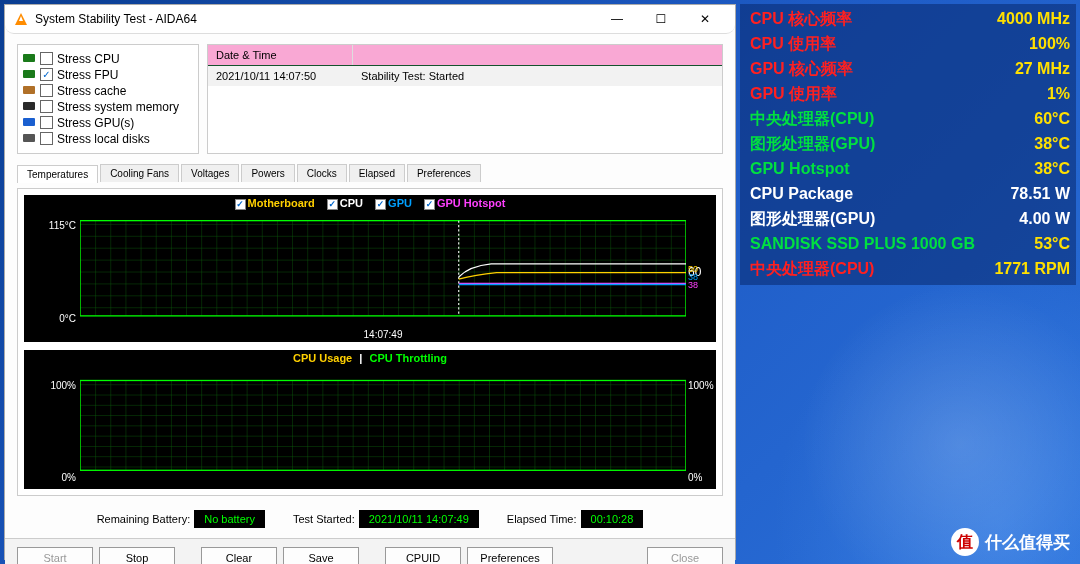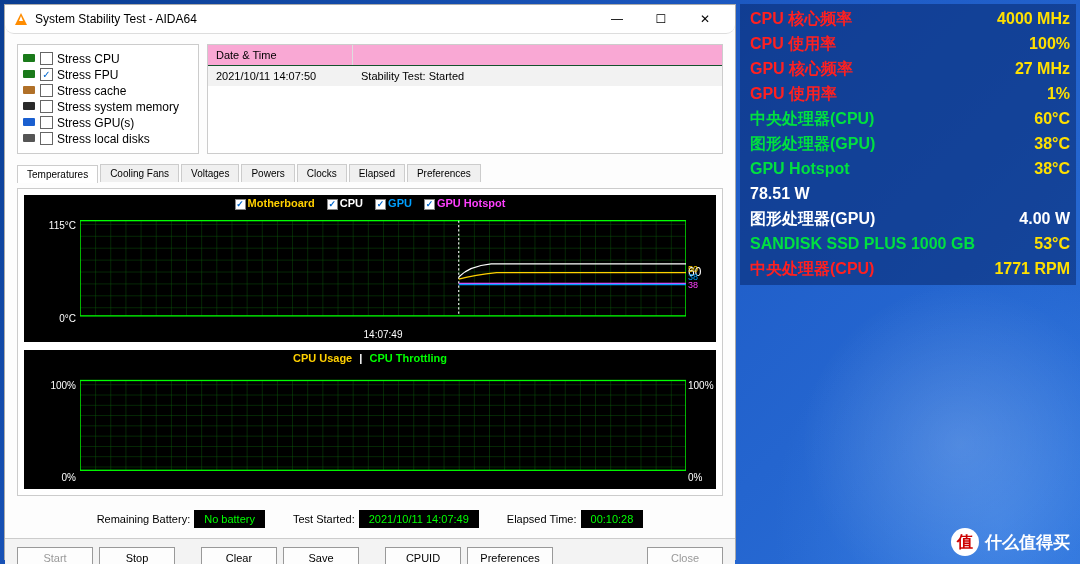--- a/index.html
+++ b/index.html
@@ -93,20 +93,21 @@
     </div>
     <div class="ov-row">
       <span style="color:#00e040">图形处理器(GPU)</span>
       <span style="color:#ffe000">38°C</span>
     </div>
     <div class="ov-row">
       <span style="color:#00e040">GPU Hotspot</span>
       <span style="color:#ffe000">38°C</span>
     </div>
     <div class="ov-row">
+      <span style="color:#ffffff">CPU Package</span>
       <span style="color:#ffffff">78.51 W</span>
     </div>
     <div class="ov-row">
       <span style="color:#ffffff">图形处理器(GPU)</span>
       <span style="color:#ffffff">4.00 W</span>
     </div>
     <div class="ov-row">
       <span style="color:#00e040">SANDISK SSD PLUS 1000 GB</span>
       <span style="color:#ffe000">53°C</span>
     </div>

